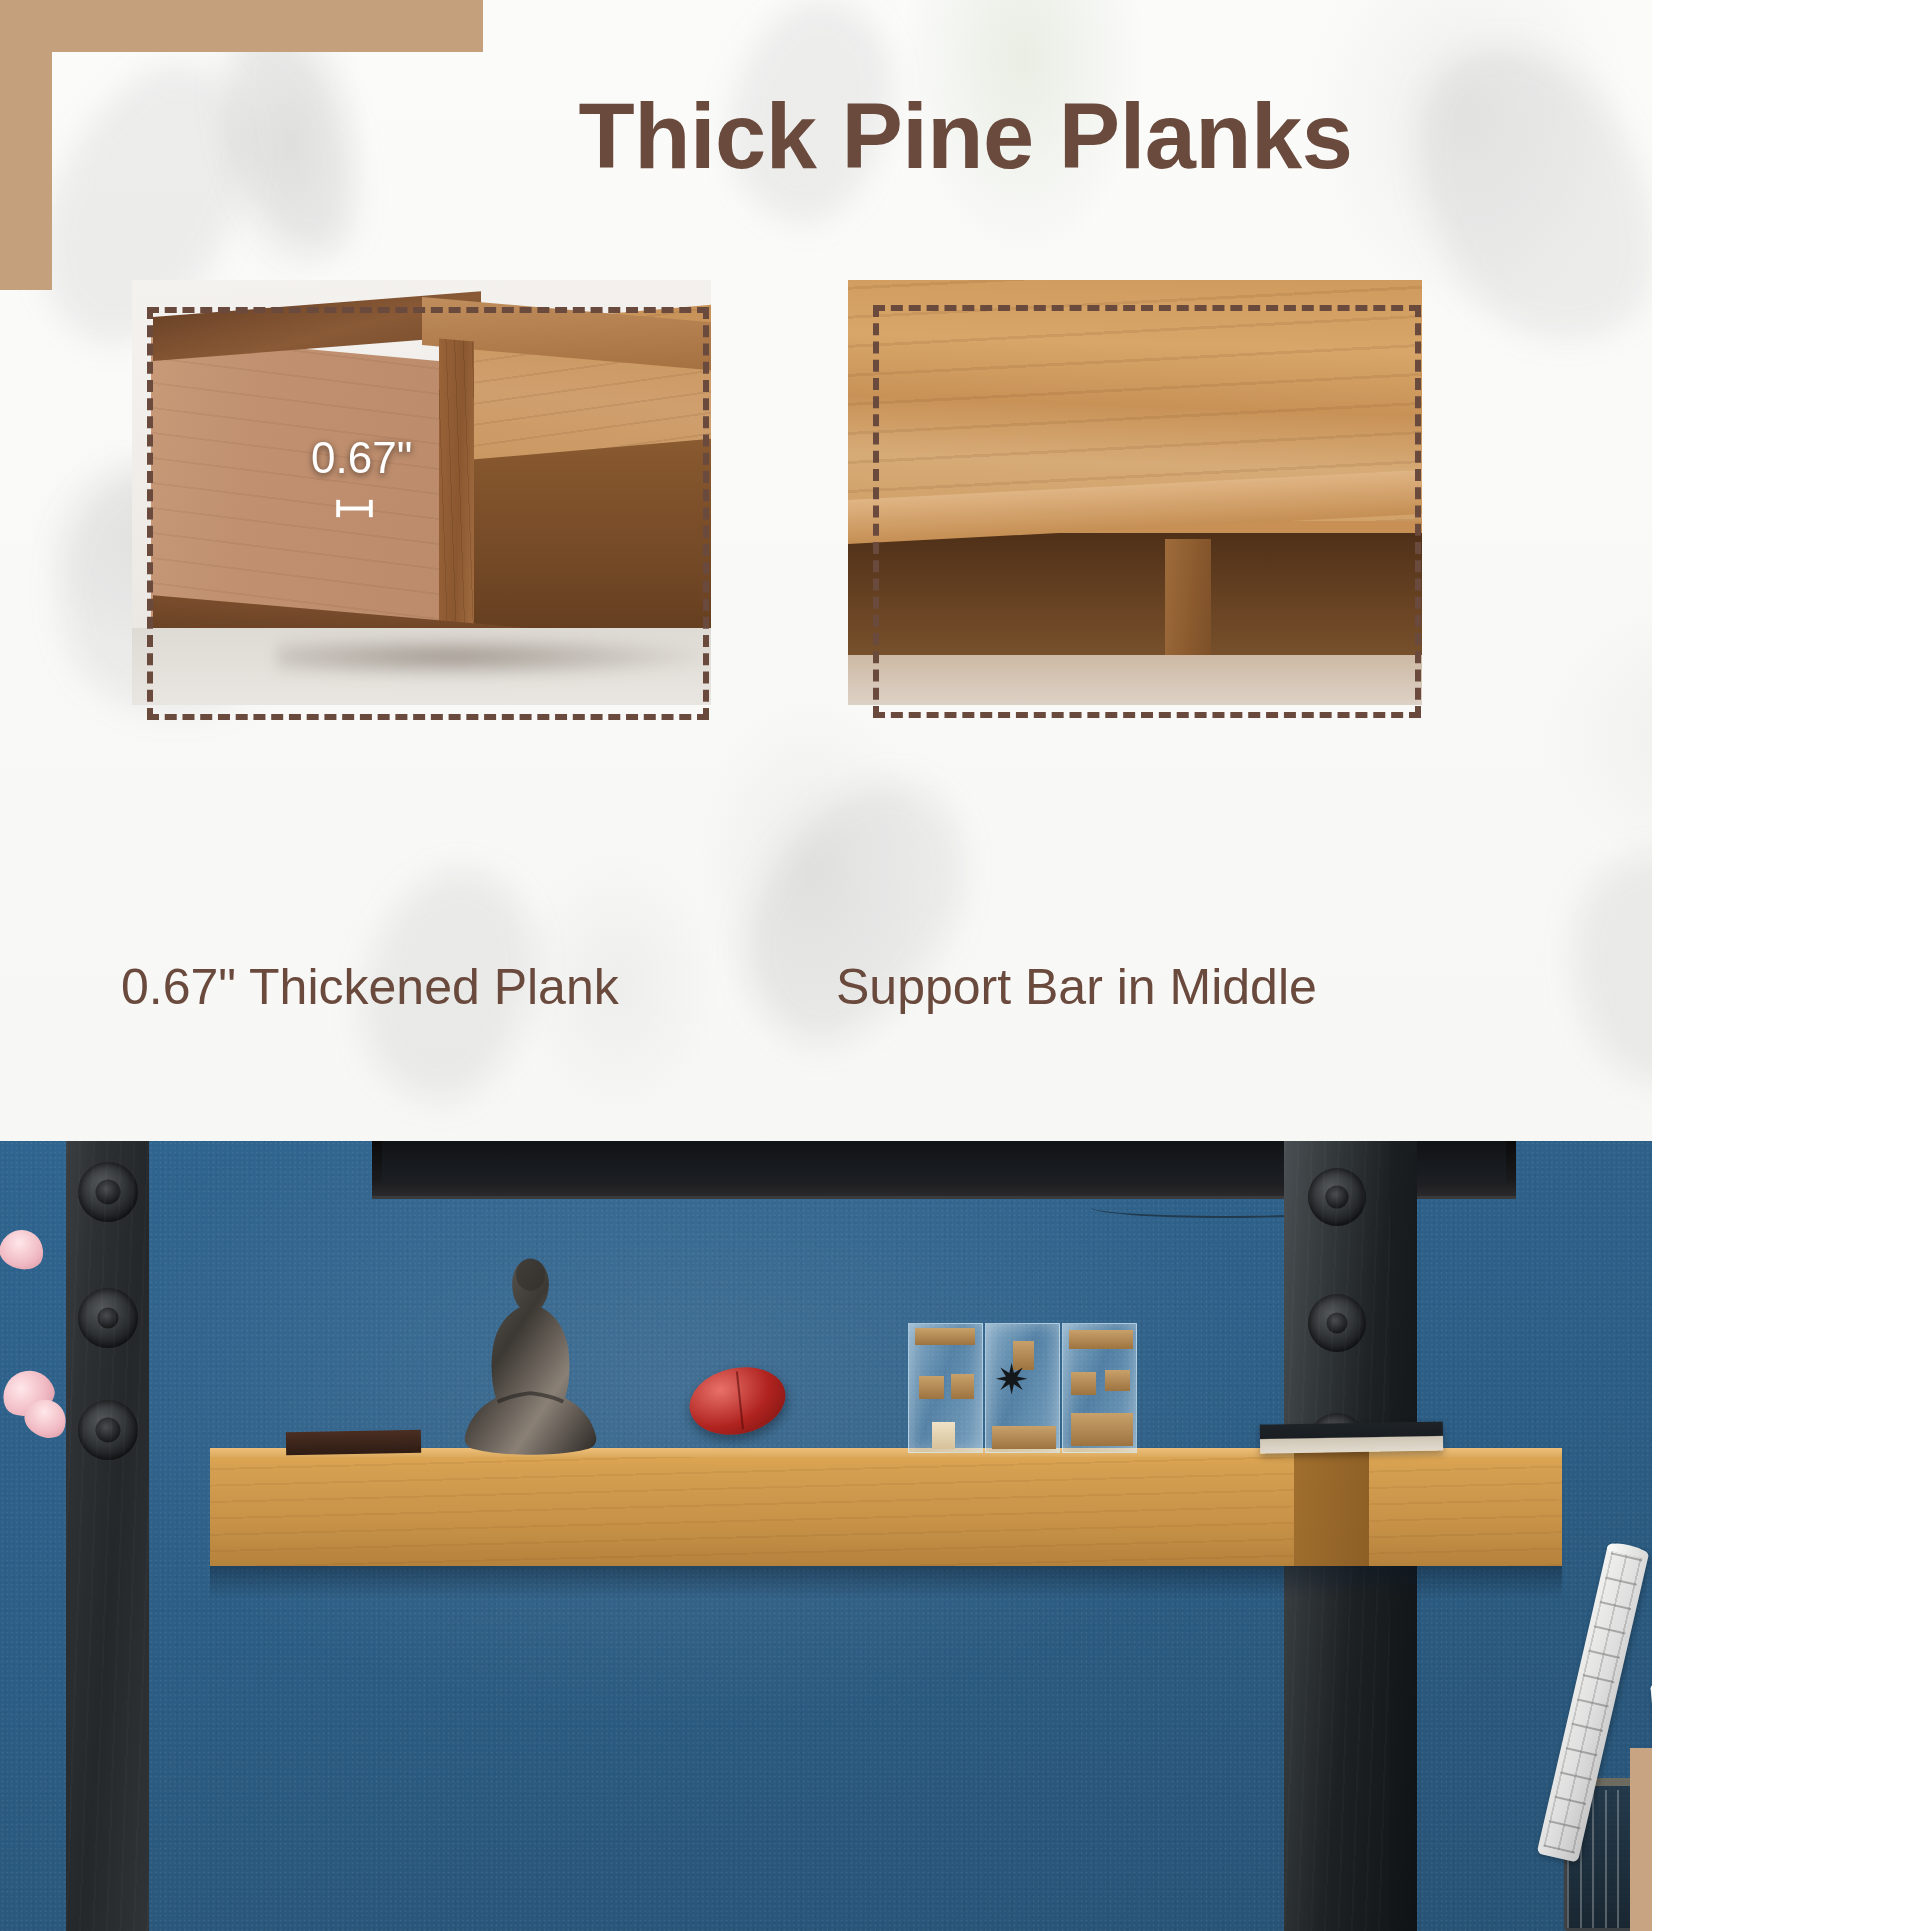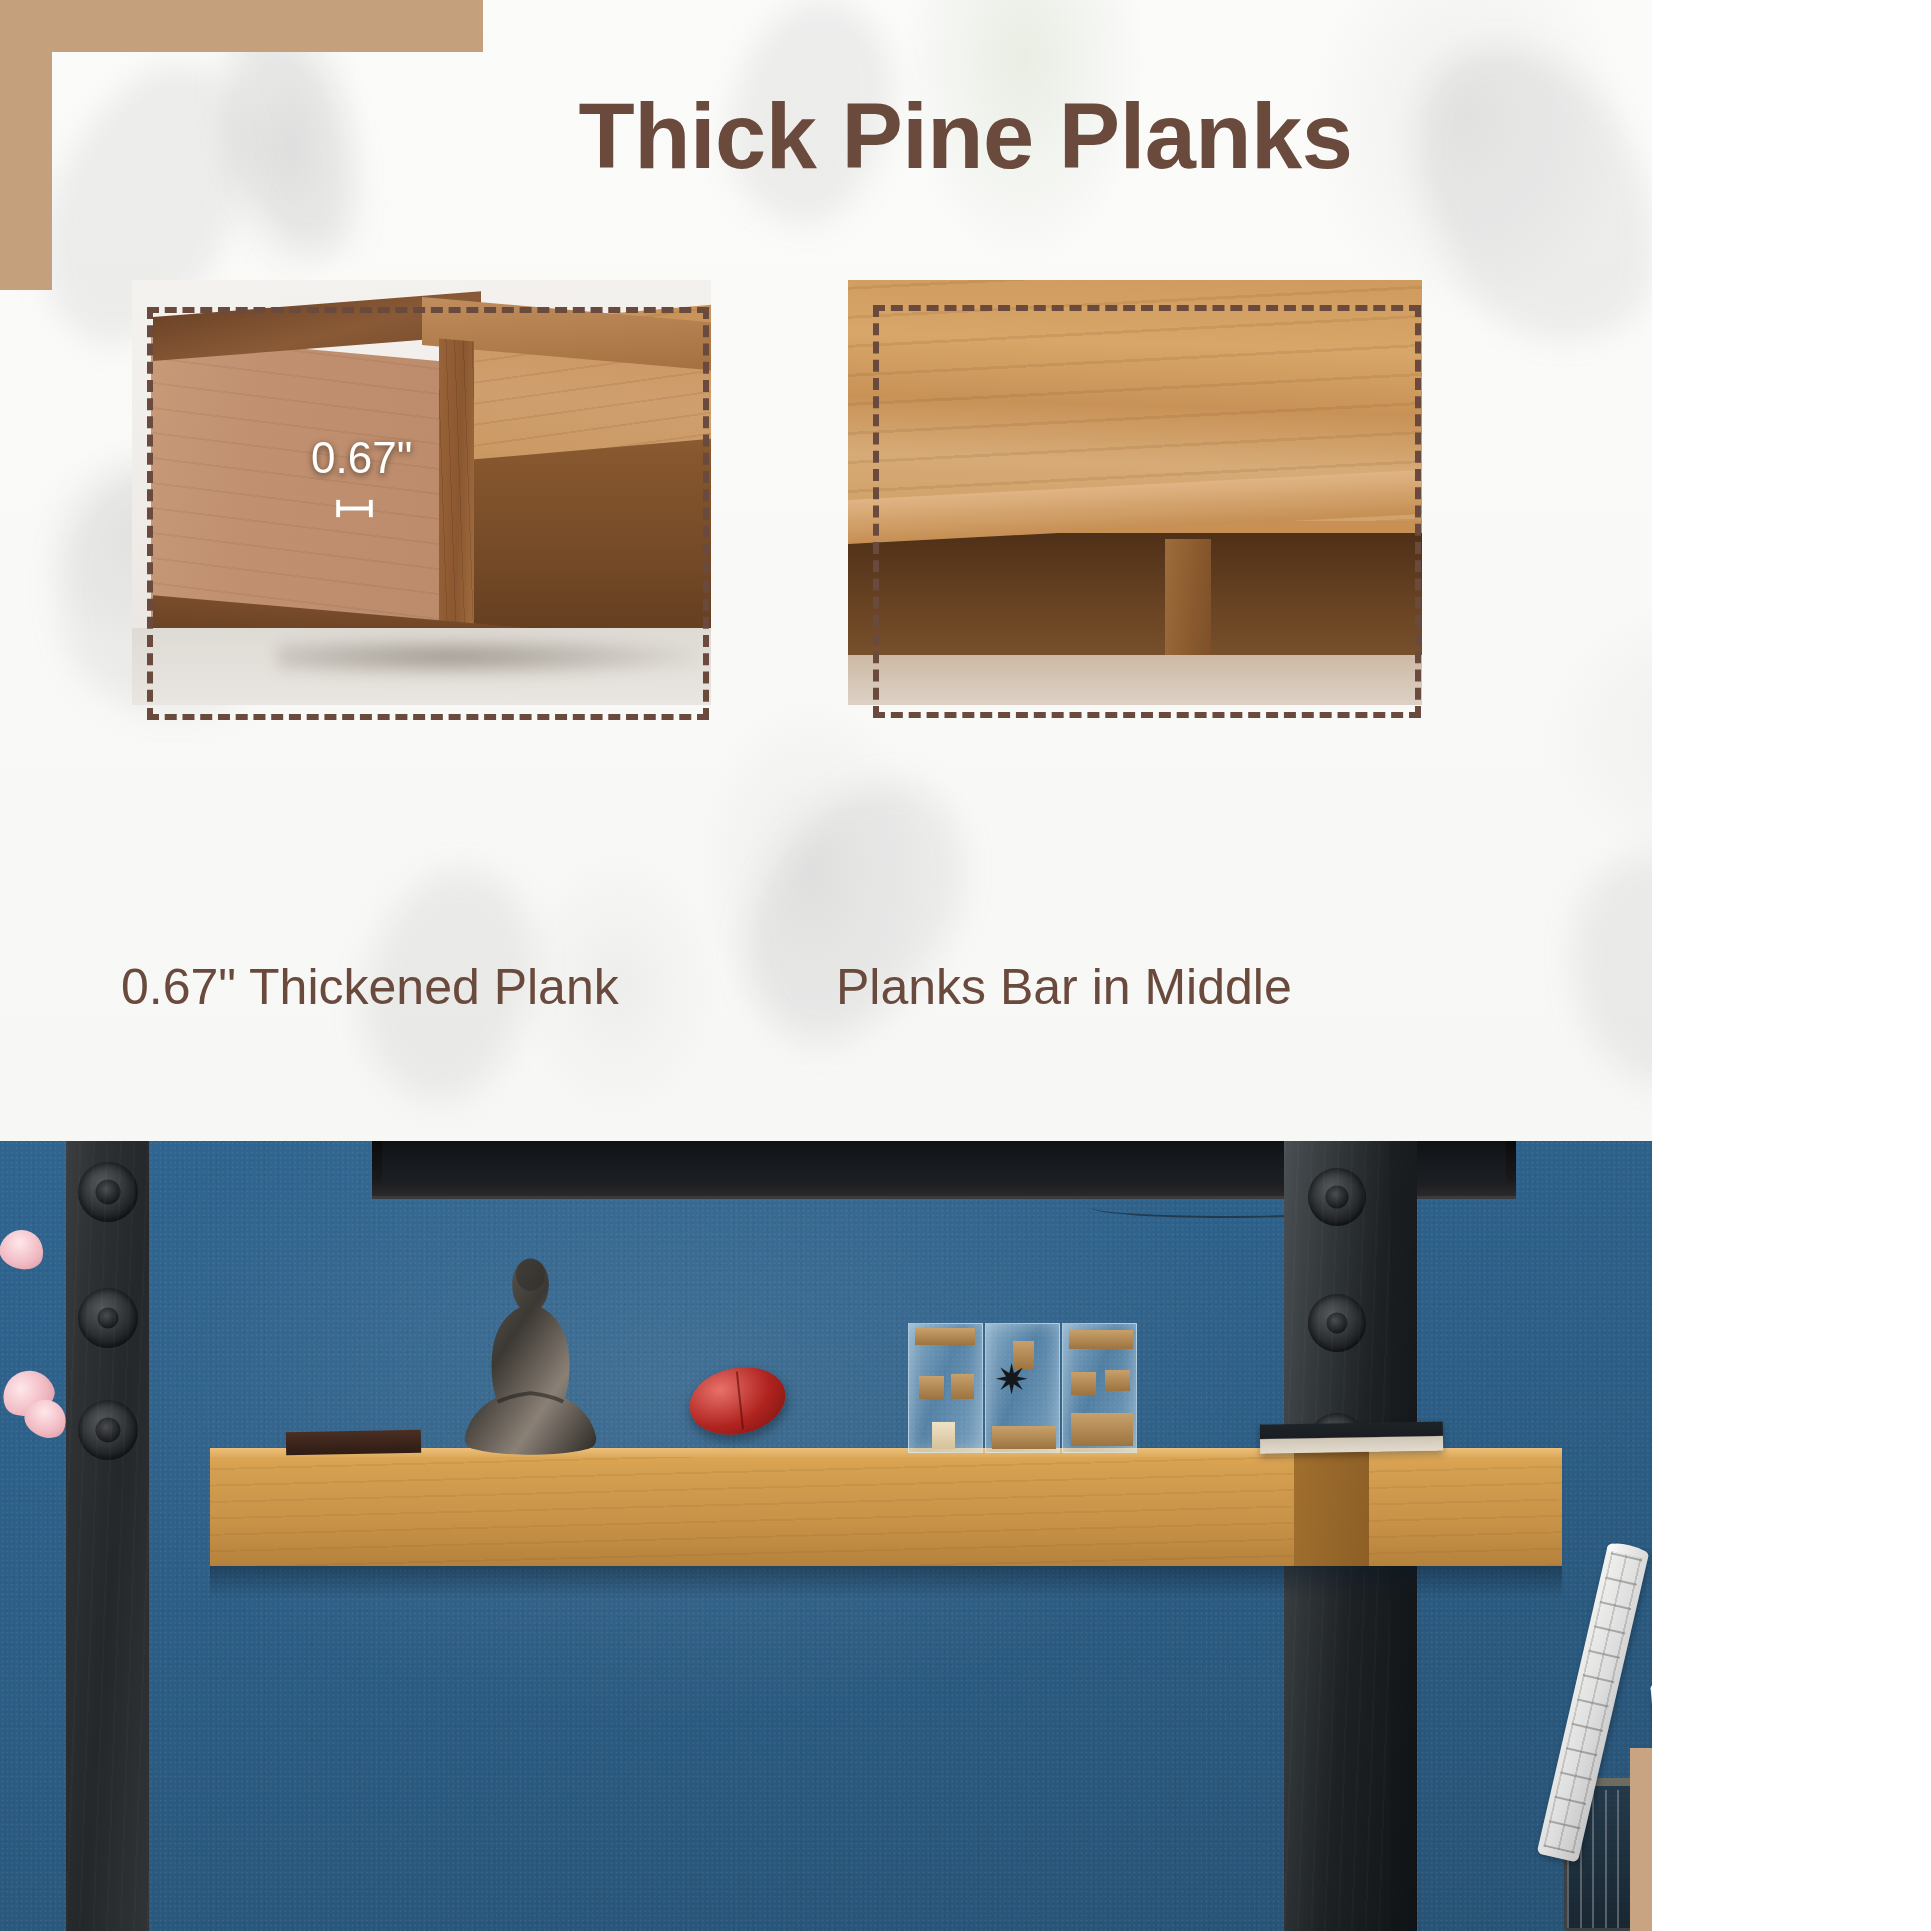--- a/index.html
+++ b/index.html
@@ -359,21 +359,21 @@
         <div class="rp-plank"></div>
         <div class="rp-cavity"></div>
         <div class="rp-support"></div>
         <div class="rp-plank-edge"></div>
         <div class="rp-floor"></div>
       </div>
     </div>
     <div class="dash-box" style="left:873px; top:305px; width:548px; height:413px;"></div>
 
     <div id="caption-left" class="caption">0.67" Thickened Plank</div>
-    <div id="caption-right" class="caption">Planks Bar in Middle</div>
+    <div id="caption-right" class="caption">Support Bar in Middle</div>
   </div>
 
   <div id="bottom-photo">
     <div class="wall"></div>
 
     <div id="tv">
       <div id="tv-screen"></div>
     </div>
     <div id="tv-cable"></div>
 

